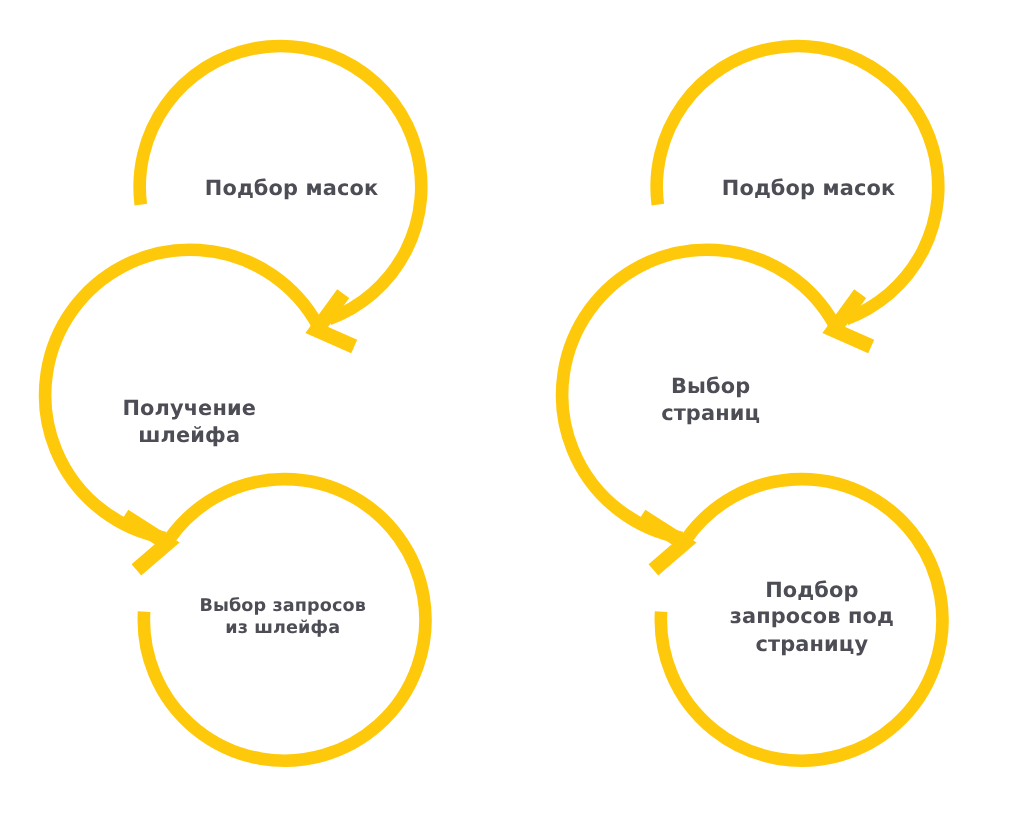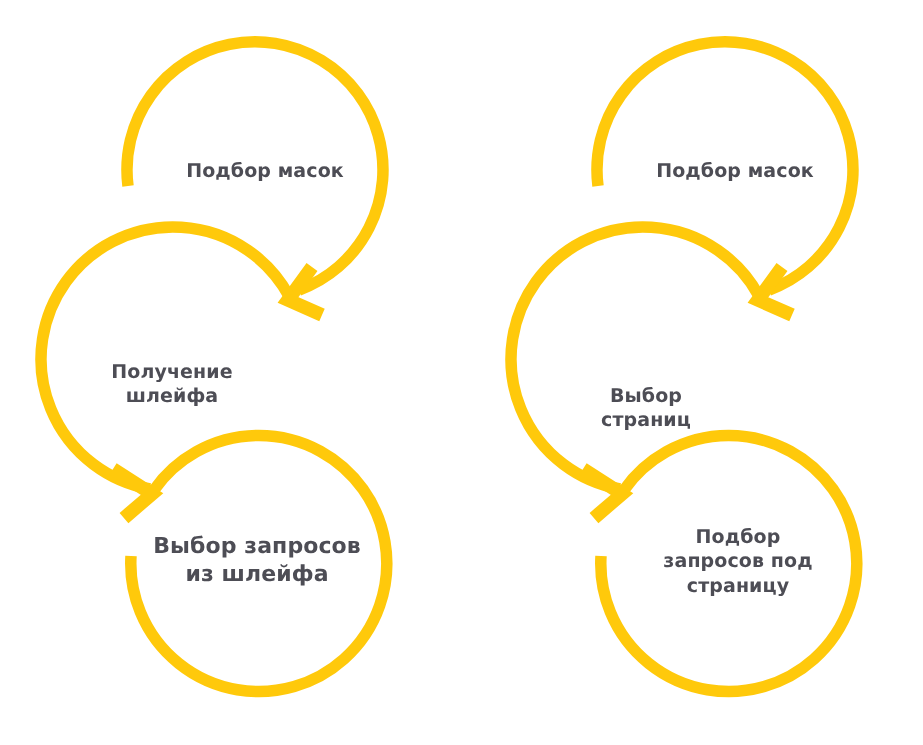--- a/index.html
+++ b/index.html
@@ -79,25 +79,25 @@
       <path d="M 624 490
                A 128 128 0 1 1 601 556" fill="none" stroke="#FFC90B" stroke-width="11.5" stroke-linecap="butt"></path>
     </g>
   </svg>
 
   <div class="node-label" style="left:265px; top:171px; font-size:19px;">Подбор масок</div>
 
   <div class="node-label" style="left:172px; top:384px; font-size:19px;">Получение
 шлейфа</div>
 
-  <div class="node-label" style="left:257px; top:561px; font-size:22px;">Выбор запросов
+  <div class="node-label" style="left:257px; top:561px; font-size:16px;">Выбор запросов
 из шлейфа</div>
 
   <div class="node-label" style="left:735px; top:171px; font-size:19px;">Подбор масок</div>
 
-  <div class="node-label" style="left:646px; top:364px; font-size:19px;margin-top:44px;">Выбор
+  <div class="node-label" style="left:646px; top:364px; font-size:19px;">Выбор
 страниц</div>
 
   <div class="node-label" style="left:738px; top:561px; font-size:19px;">Подбор
 запросов под
 страницу</div>
 
 </div>
 
 </body></html>

